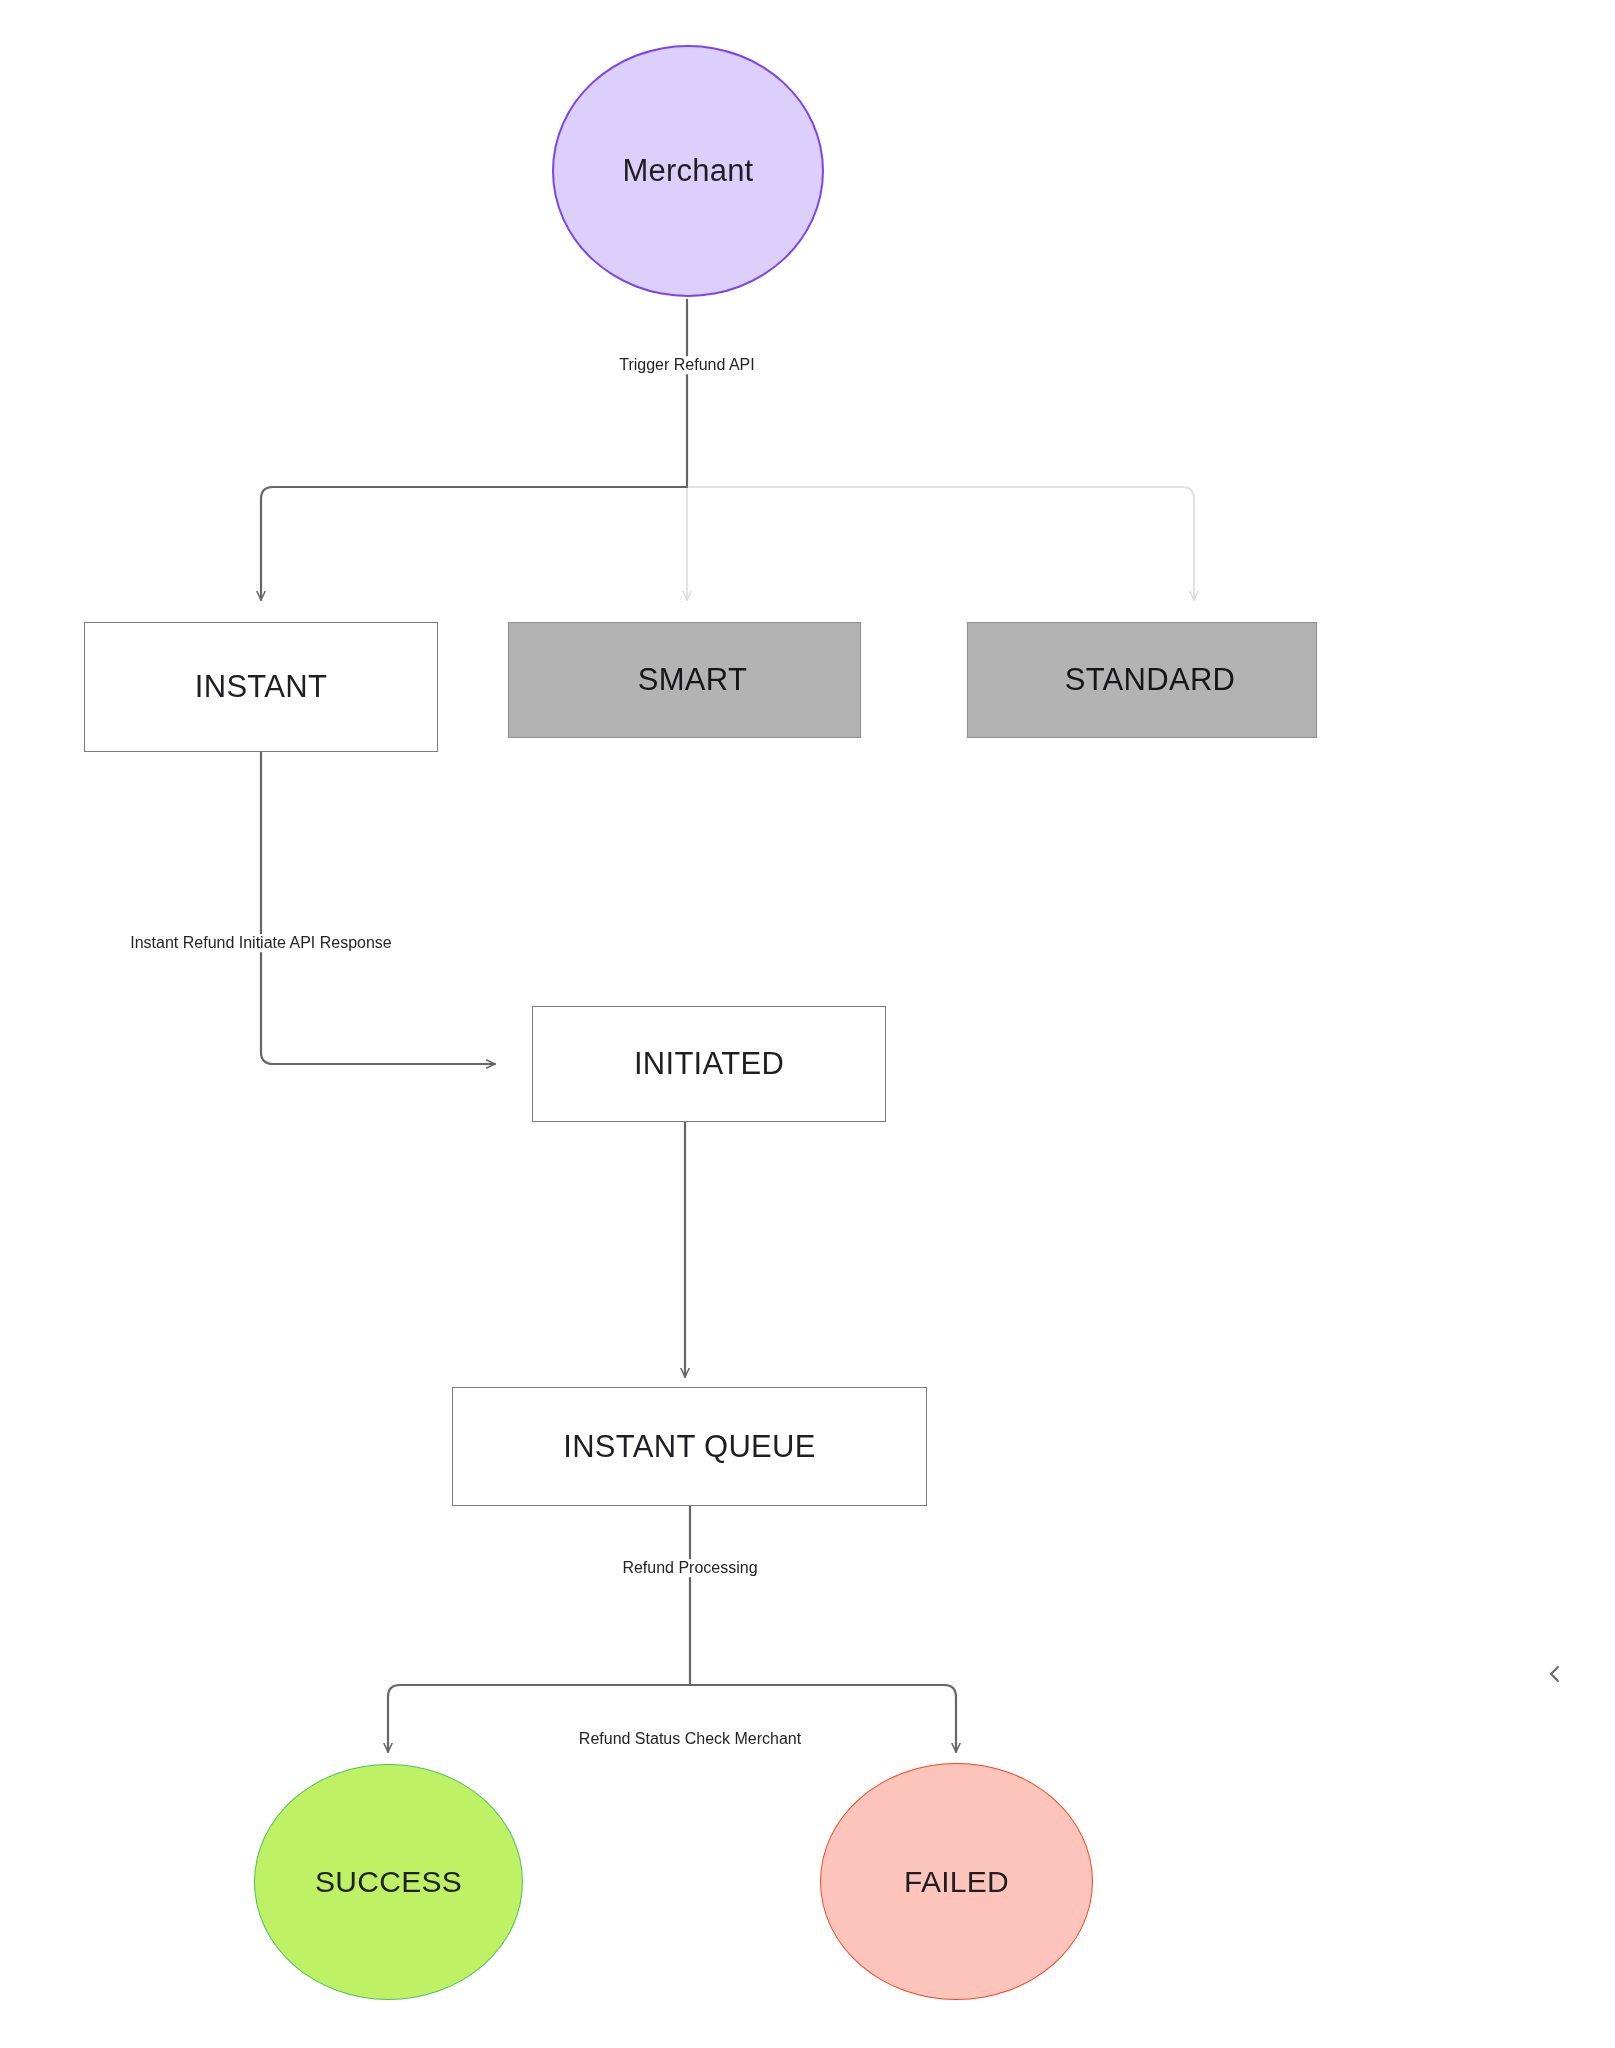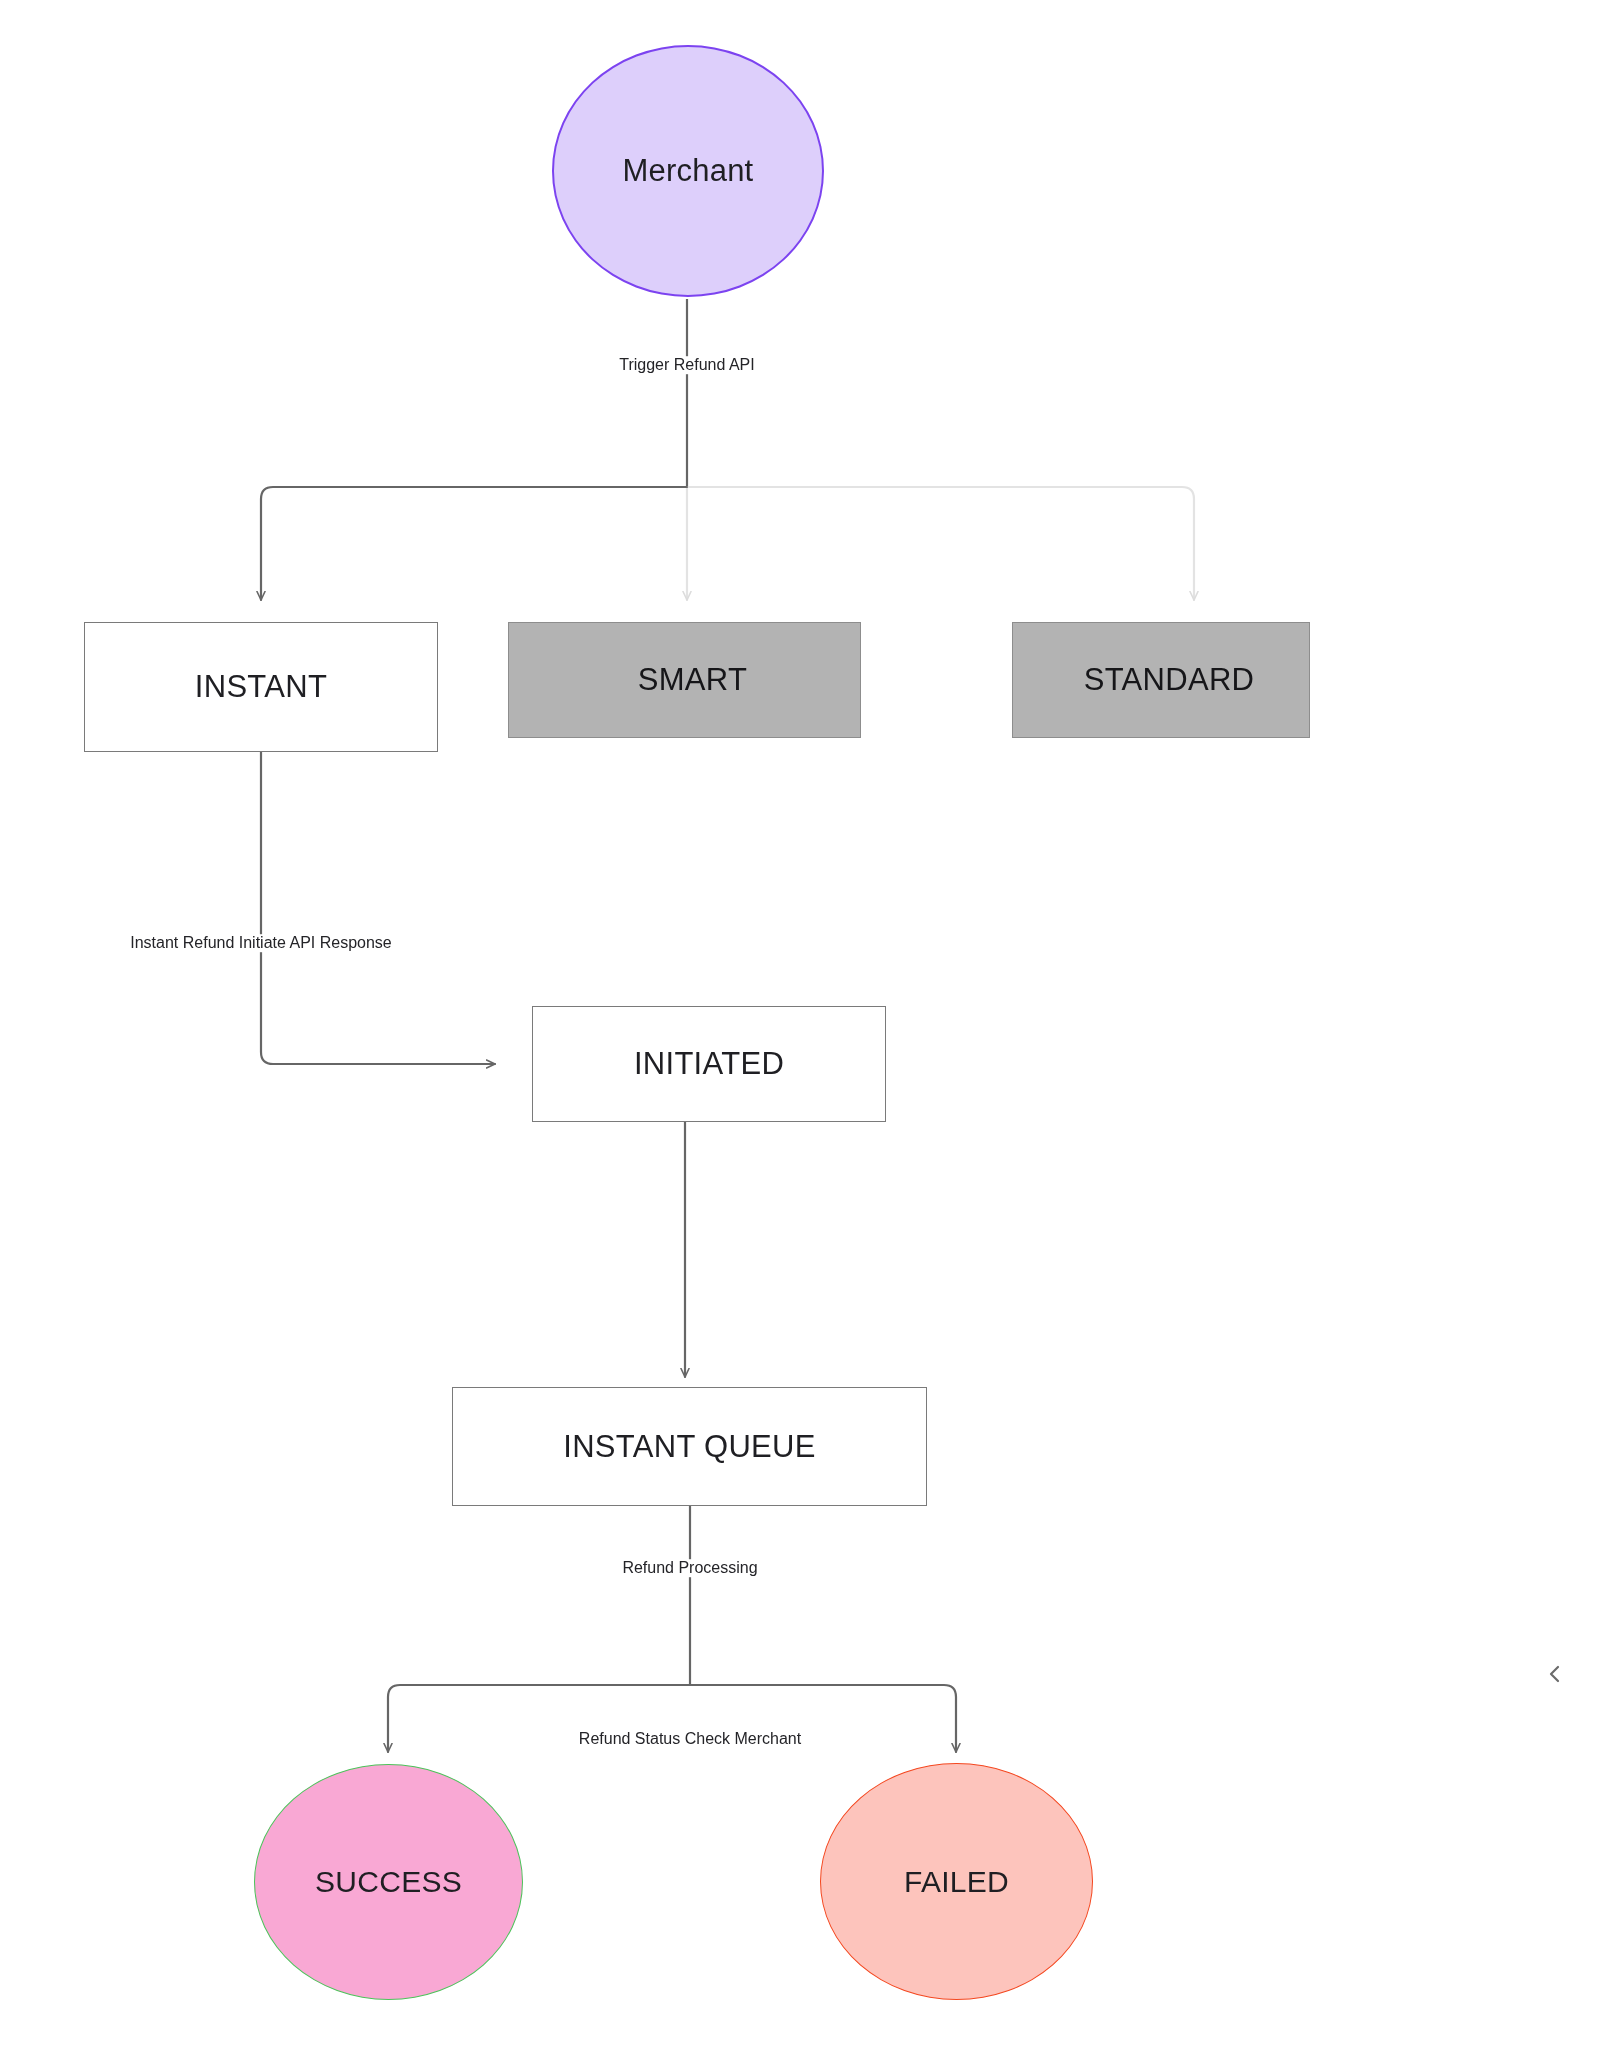--- a/index.html
+++ b/index.html
@@ -56,21 +56,21 @@
     color: #161619;
     padding-left: 16px;
   }
   
   .node-ellipse {
     border-radius: 50%;
     font-size: 30px;
     letter-spacing: 0.3px;
   }
   .node-ellipse.success {
-    background: #f9a8d4;
+    background: #bef264;
     border: 1.6px solid #4CC35A;
   }
   .node-ellipse.failed {
     background: #FDC4BC;
     border: 1.6px solid #F4471F;
   }
   
   .edge-label {
     position: absolute;
     transform: translate(-50%, -50%);
@@ -129,21 +129,21 @@
   </div>
 
   <div class="node node-rect" style="left:84px; top:622px; width:354px; height:130px;">
     <span>INSTANT</span>
   </div>
 
   <div class="node node-rect muted" style="left:508px; top:622px; width:353px; height:116px;">
     <span>SMART</span>
   </div>
 
-  <div class="node node-rect muted" style="left:1012px; top:622px; width:298px; height:116px;">
+  <div class="node node-rect muted" style="left:967px; top:622px; width:350px; height:116px;">
     <span>STANDARD</span>
   </div>
 
   <div class="node node-rect" style="left:532px; top:1006px; width:354px; height:116px;">
     <span>INITIATED</span>
   </div>
 
   <div class="node node-rect" style="left:452px; top:1387px; width:475px; height:119px;">
     <span>INSTANT QUEUE</span>
   </div>

